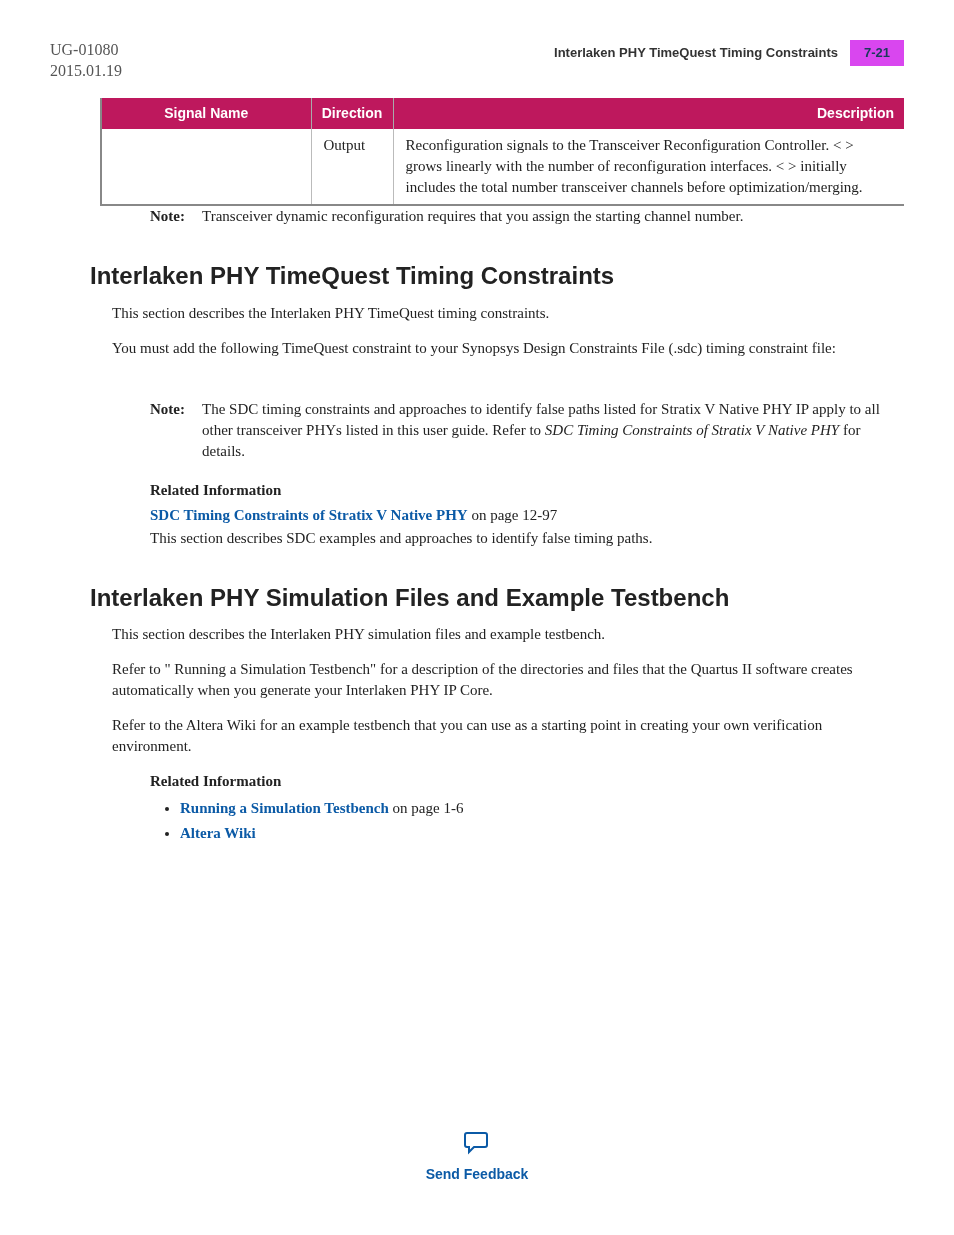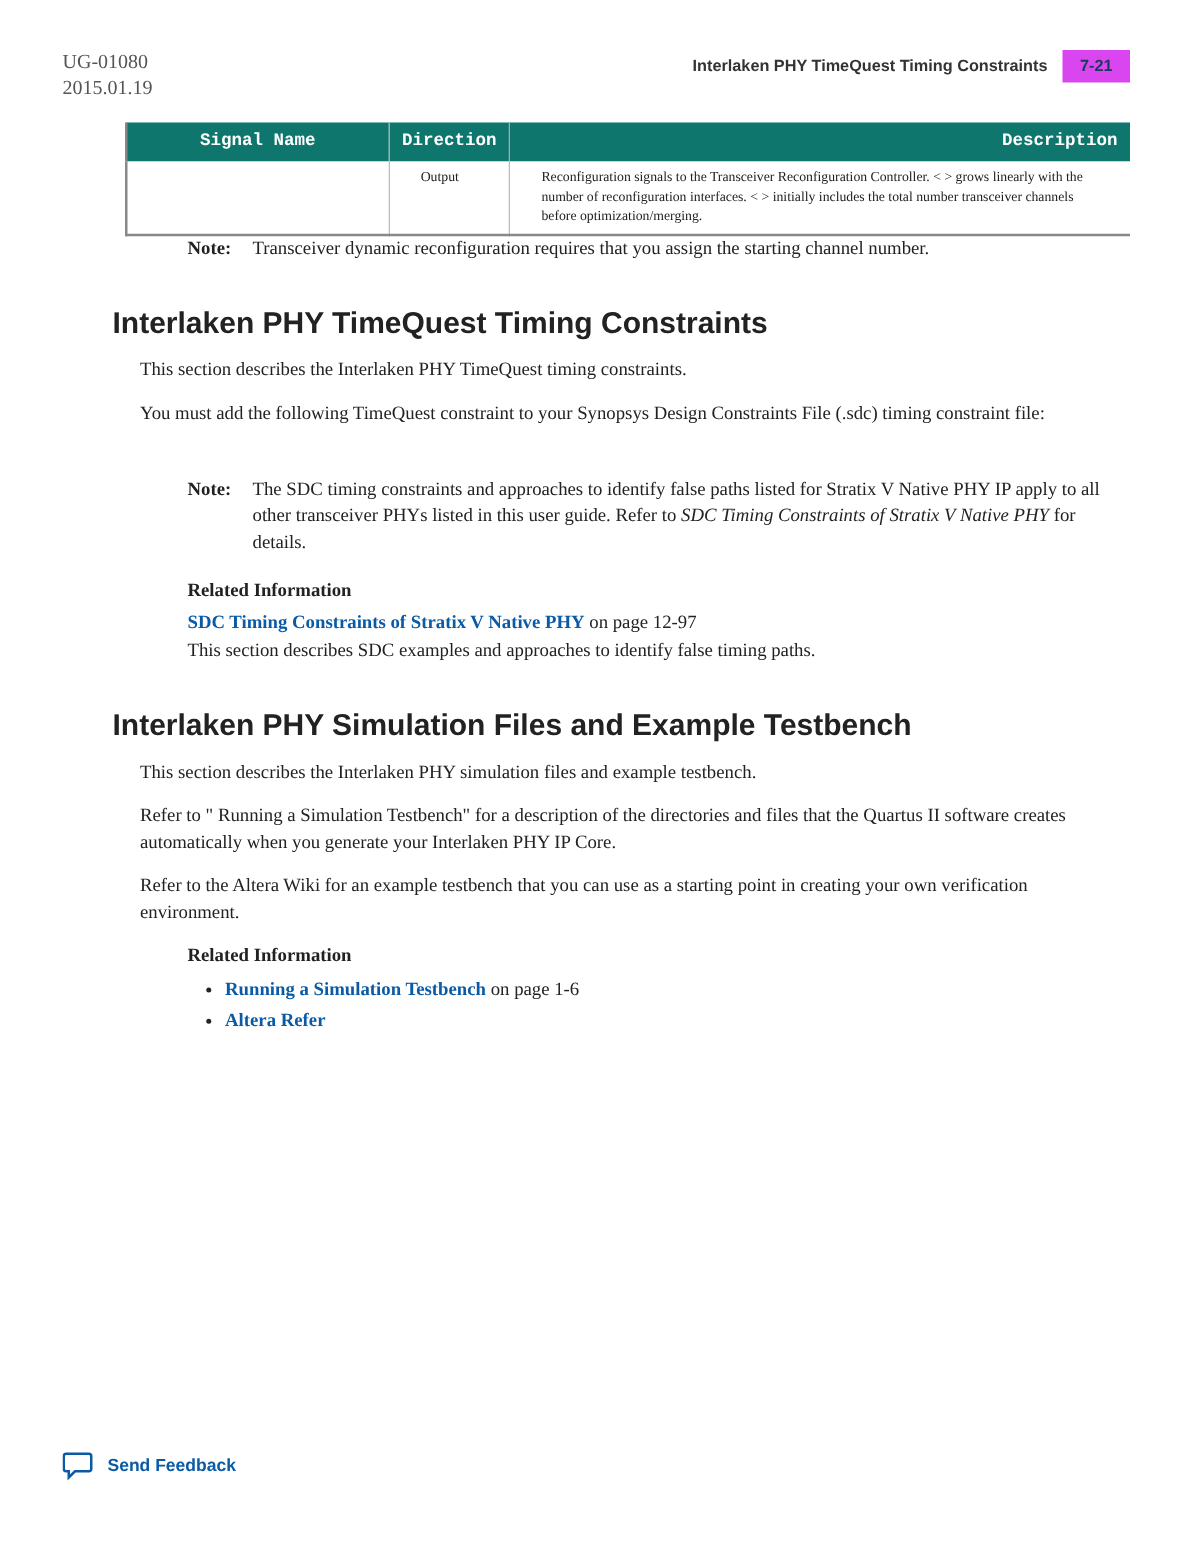--- a/index.html
+++ b/index.html
@@ -46,35 +46,35 @@
   }
   table.signal-table {
     width: 100%;
     border-collapse: collapse;
     margin-left: 50px;
     width: calc(100% - 50px);
     border-left: 2px solid #888;
     border-bottom: 2px solid #888;
   }
   table.signal-table th {
-    background: #0f766e;
+    background: #be185d;
     color: #fff;
-    font-family: Liberation Mono, monospace;
+    font-family: Liberation Sans, sans-serif;
     font-weight: 700;
     font-size: 14px;
     padding: 6px 10px;
     text-align: center;
     border-right: 1px solid #aaa;
   }
   table.signal-table th:last-child { border-right: none; text-align: right; }
   table.signal-table td {
-    padding: 6px 25px;
+    padding: 6px 12px;
     vertical-align: top;
     border-right: 1px solid #bbb;
-    font-size: 11px;
+    font-size: 15px;
     color: #222;
     margin-left: 40px;
   }
   table.signal-table td:last-child { border-right: none; }
   .col-signal { width: 210px; }
   .col-direction { width: 82px; }
   .note-block {
     display: flex;
     margin: 0 0 18px 100px;
     gap: 8px;
@@ -145,20 +145,21 @@
     font-family: 'Segoe UI', Arial, sans-serif;
     font-weight: 700;
     font-size: 14px;
     color: #222;
   }
   .feedback-row {
     display: flex;
     align-items: center;
     gap: 10px;
     margin-top: 8px;
+    flex-direction: column;
   }
   .feedback-icon {
     width: 26px;
     height: 24px;
   }
   .feedback-link {
     font-family: 'Segoe UI', Arial, sans-serif;
     font-weight: 700;
     font-size: 14px;
     color: #0b5aa6;
@@ -223,21 +224,21 @@
 <p class="body-text">This section describes the Interlaken PHY simulation files and example testbench.</p>
 <p class="body-text">Refer to " Running a Simulation Testbench" for a description of the directories and files that the Quartus II software creates automatically when you generate your Interlaken PHY IP Core.</p>
 <p class="body-text">Refer to the Altera Wiki for an example testbench that you can use as a starting point in creating your own verification environment.</p>
 
 <div class="related-info-label">Related Information</div>
 <ul class="related-list">
   <li>
     <a href="#" class="link">Running a Simulation Testbench</a><span> on page 1-6</span>
   </li>
   <li>
-    <a href="#" class="link">Altera Refer</a><span></span>
+    <a href="#" class="link">Altera Wiki</a><span></span>
   </li>
 </ul>
 
 <div class="footer">
   <div class="feedback-row">
     <svg class="feedback-icon" viewBox="0 0 26 24">
       <path d="M3 2 h18 a2 2 0 0 1 2 2 v10 a2 2 0 0 1 -2 2 h-11 l-5 5 v-5 h-2 a2 2 0 0 1 -2 -2 v-10 a2 2 0 0 1 2 -2 z" fill="none" stroke="#0b5aa6" stroke-width="2"></path>
     </svg>
     <a href="#" class="feedback-link">Send Feedback</a>
   </div>

